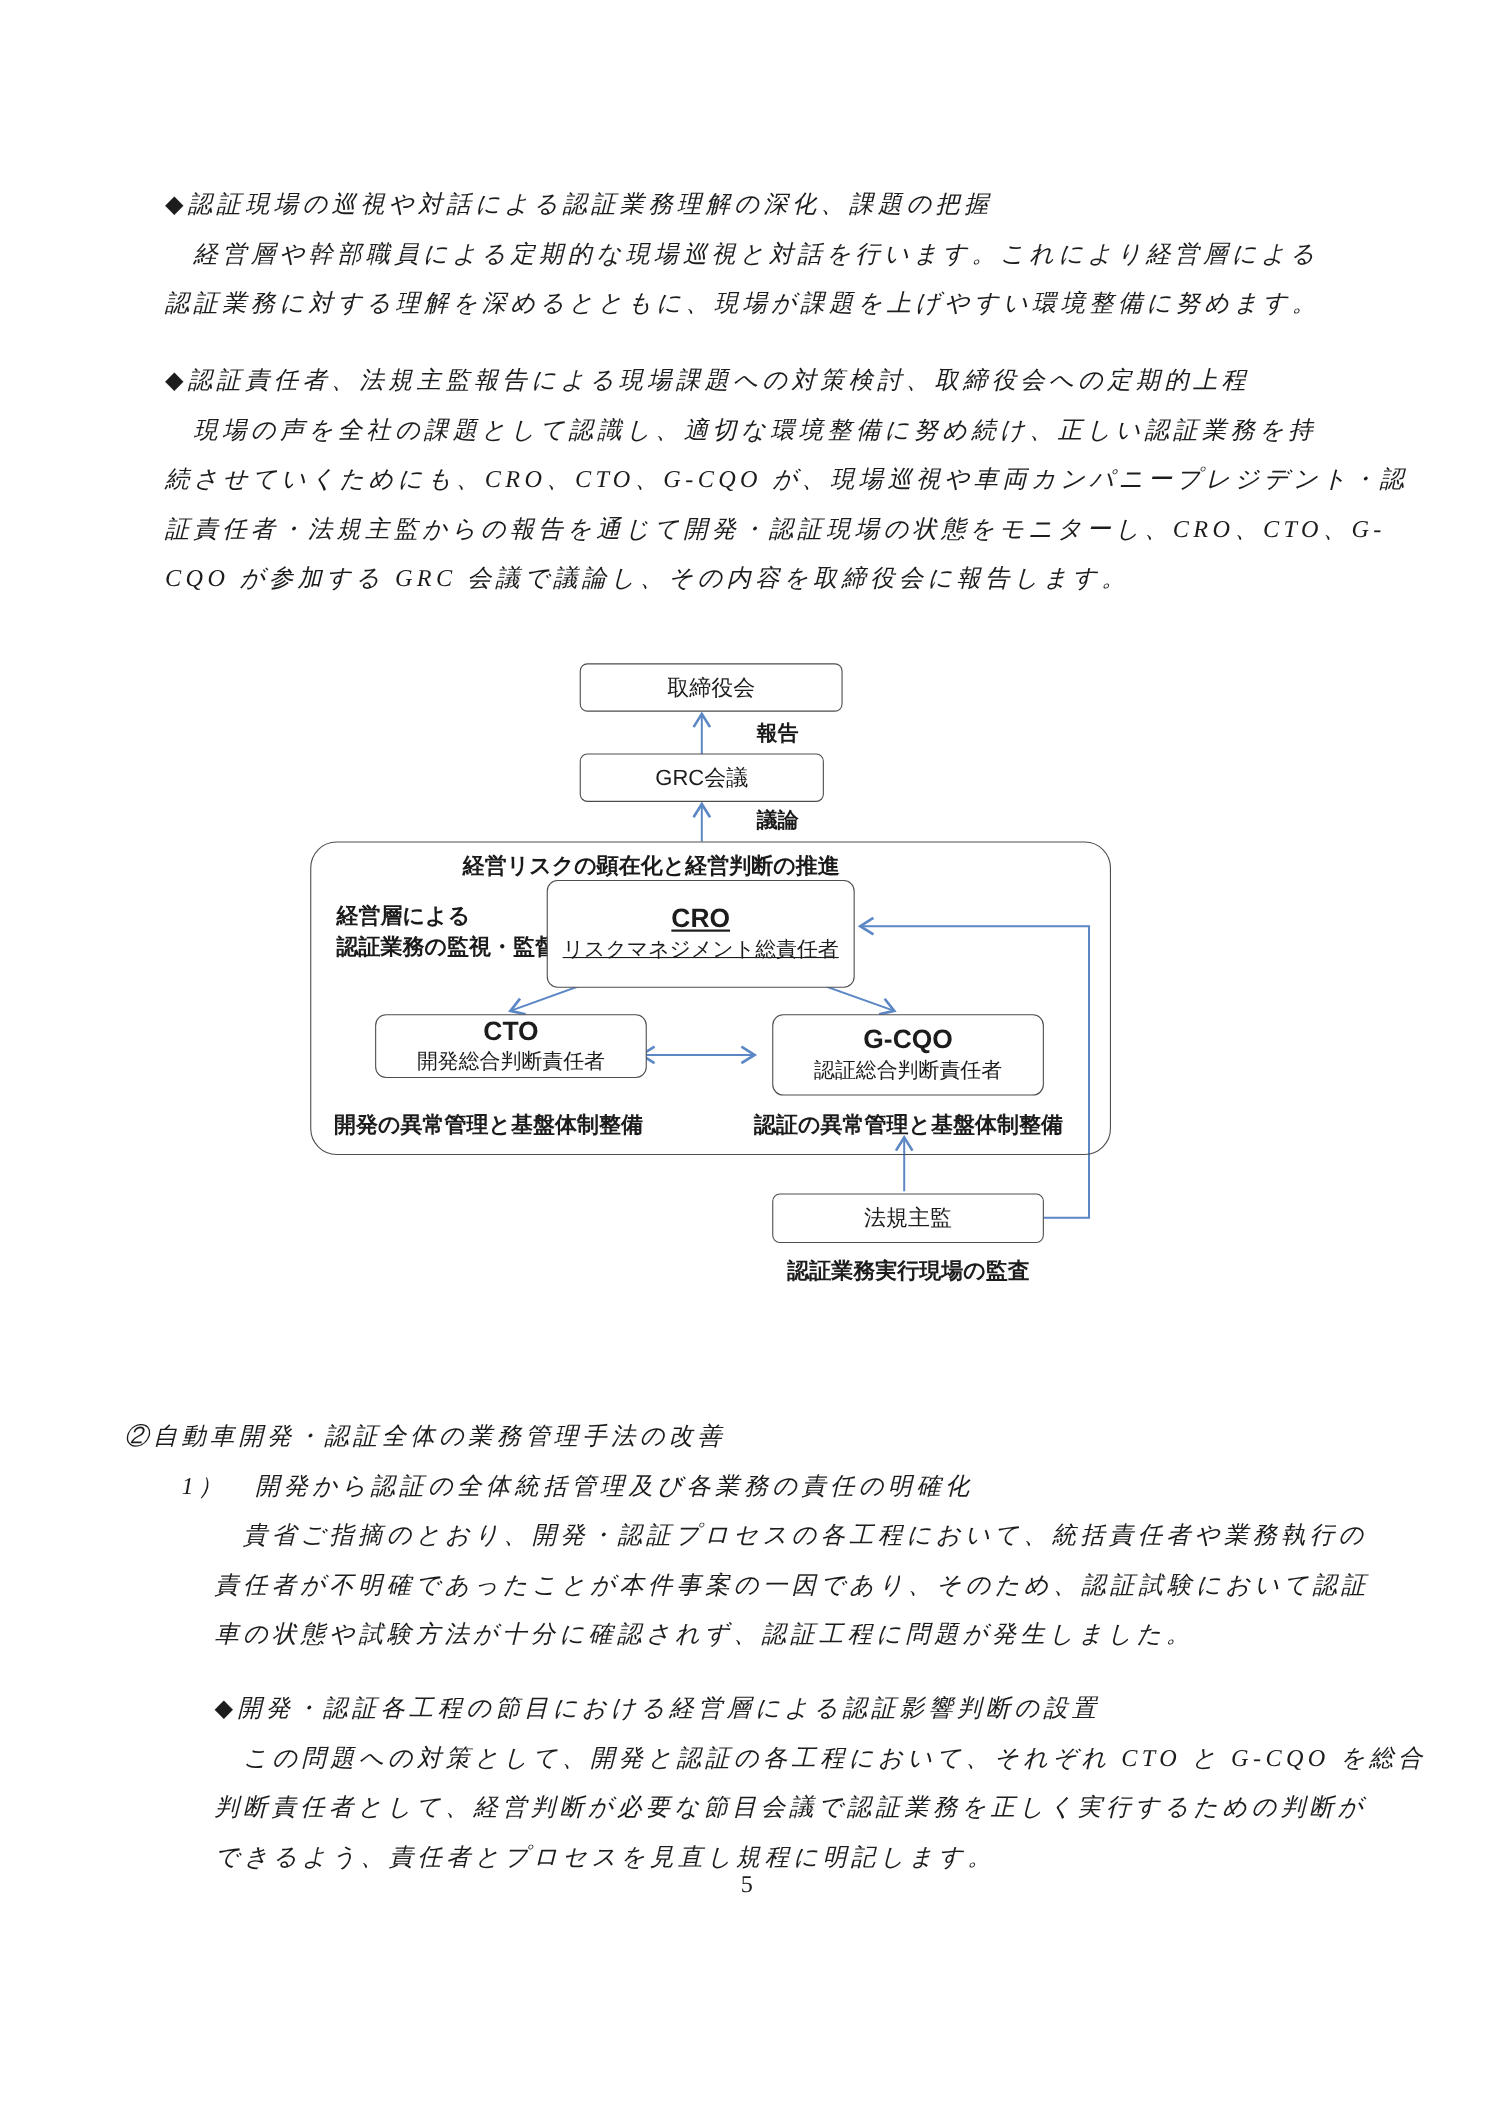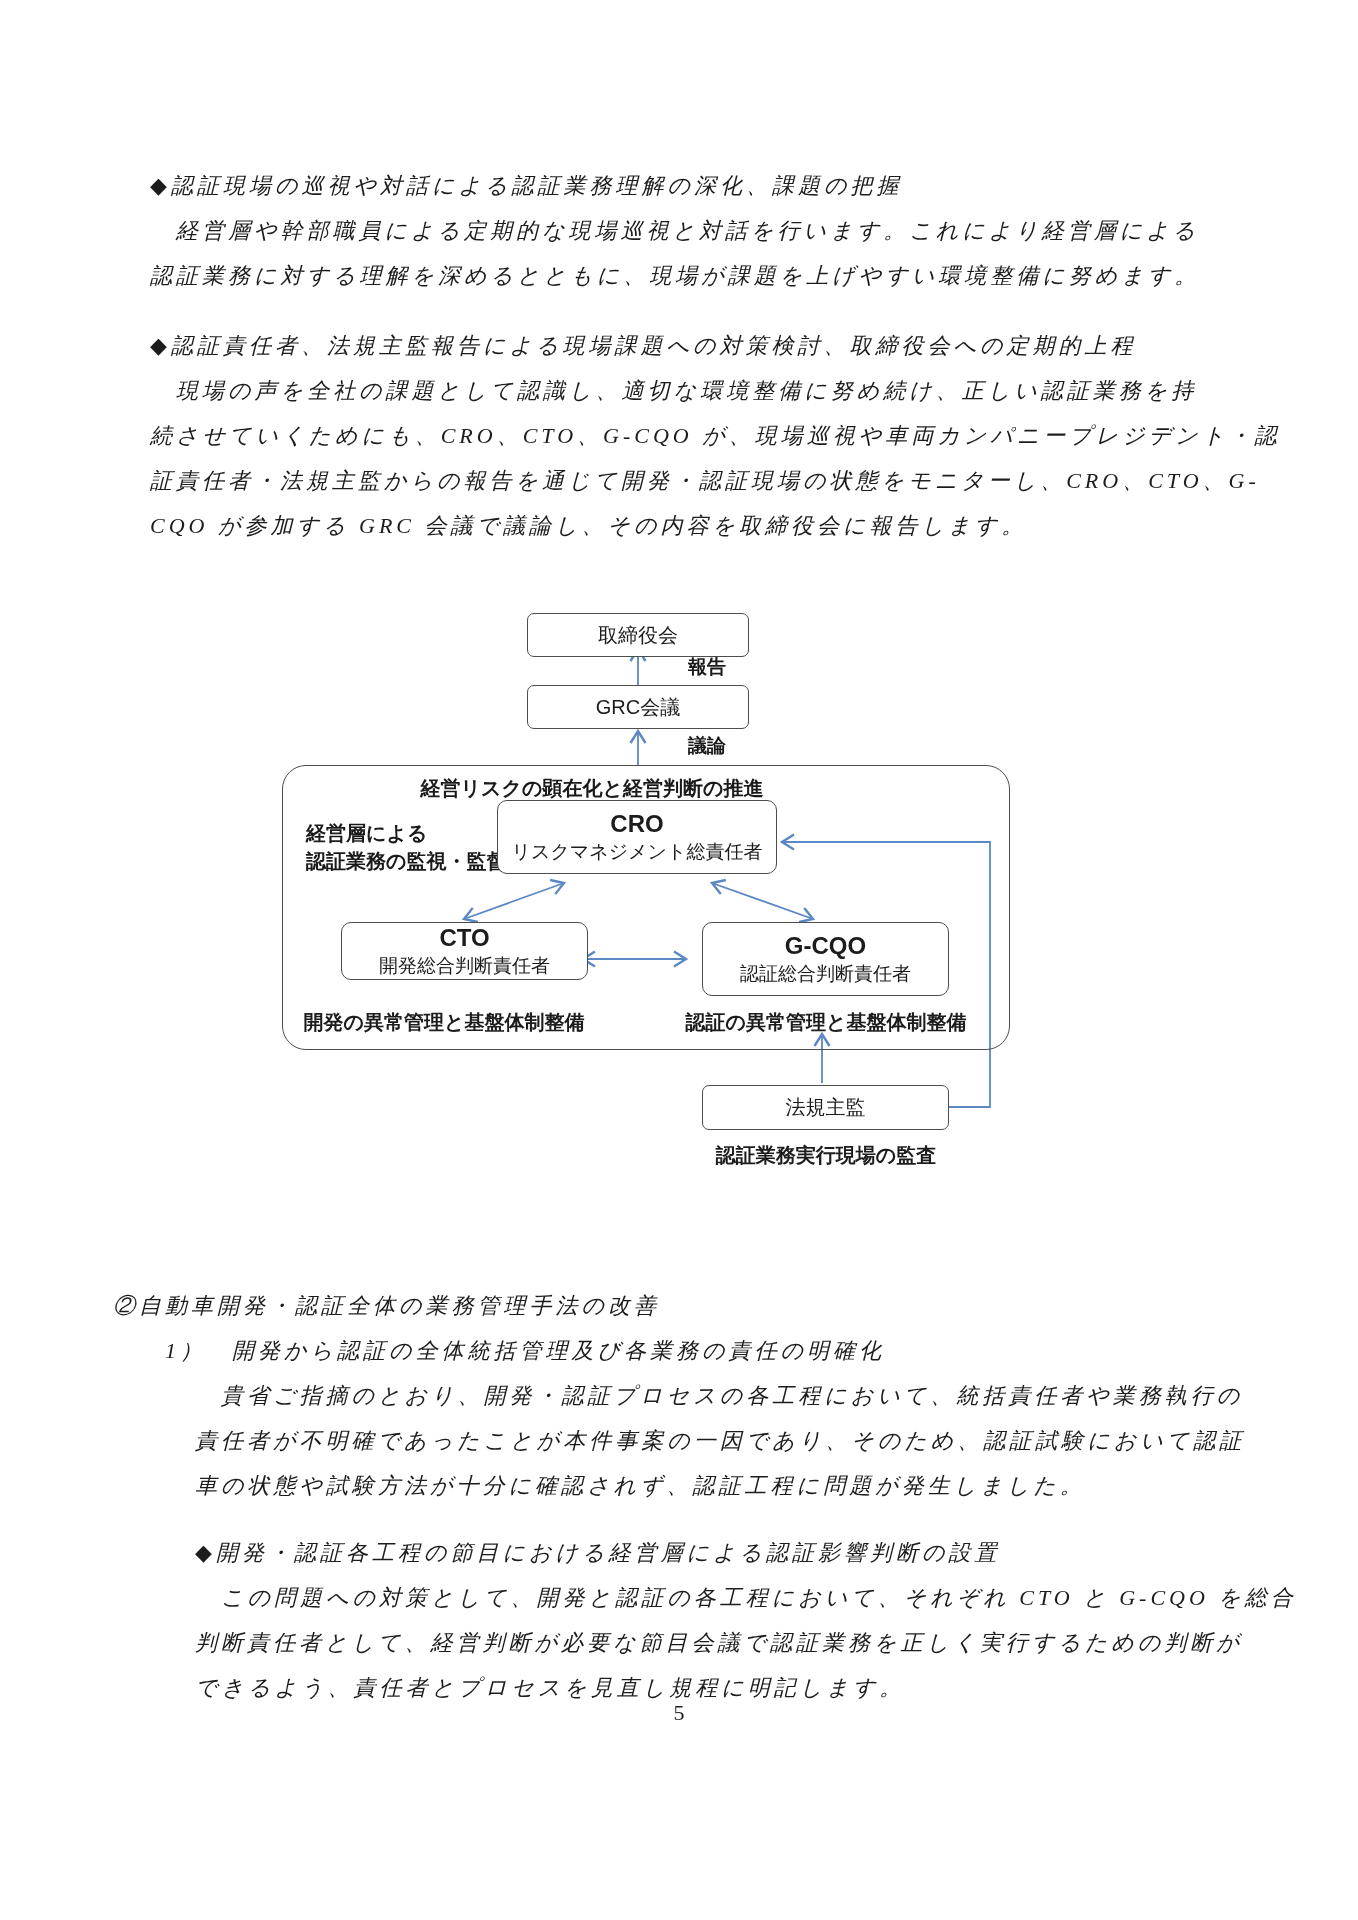--- a/index.html
+++ b/index.html
@@ -82,38 +82,38 @@
       </defs>
       <line x1="356" y1="90" x2="356" y2="52" stroke="#5b87c5" stroke-width="1.8" marker-end="url(#ah)"></line>
       <line x1="356" y1="168" x2="356" y2="134" stroke="#5b87c5" stroke-width="1.8" marker-end="url(#ah)"></line>
       <line x1="282" y1="286" x2="182" y2="322" stroke="#5b87c5" stroke-width="1.8" marker-start="url(#ah)" marker-end="url(#ah)"></line>
       <line x1="430" y1="286" x2="531" y2="322" stroke="#5b87c5" stroke-width="1.8" marker-start="url(#ah)" marker-end="url(#ah)"></line>
       <line x1="301" y1="362" x2="404" y2="362" stroke="#5b87c5" stroke-width="1.8" marker-start="url(#ah)" marker-end="url(#ah)"></line>
       <line x1="540" y1="486" x2="540" y2="437" stroke="#5b87c5" stroke-width="1.8" marker-end="url(#ah)"></line>
       <polyline points="667,510 708,510 708,245 500,245" fill="none" stroke="#5b87c5" stroke-width="1.8" marker-end="url(#ah)"></polyline>
     </svg>
 
-    <div class="dbox" style="left:245px;top:16px;width:222px;height:44px;">
+    <div class="dbox" style="left:245px;top:6px;width:239px;height:44px;">
       <span class="boxlabel">取締役会</span>
     </div>
     <span class="arrow-label" style="left:370px;top:57px;">報告</span>
 
     <div class="dbox" style="left:245px;top:88px;width:222px;height:44px;">
       <span class="boxlabel">GRC会議</span>
     </div>
     <span class="arrow-label" style="left:370px;top:136px;">議論</span>
 
     <div class="bigbox"></div>
 
     <div class="bold-label" style="left:95px;top:177px;width:430px;text-align:center;">経営リスクの顕在化と経営判断の推進</div>
 
     <div class="bold-label" style="left:24px;top:222px;">経営層による</div>
     <div class="bold-label" style="left:24px;top:250px;">認証業務の監視・監督</div>
 
-    <div class="dbox" style="left:215px;top:203px;width:280px;height:74px;border-radius:10px;">
+    <div class="dbox" style="left:215px;top:203px;width:280px;height:98px;border-radius:10px;text-decoration:underline;">
       <span class="roletitle">CRO</span>
       <span class="rolesub">リスクマネジメント総責任者</span>
     </div>
 
     <div class="dbox" style="left:38px;top:325px;width:247px;height:58px;border-radius:10px;margin-left:21px;">
       <span class="roletitle">CTO</span>
       <span class="rolesub">開発総合判断責任者</span>
     </div>
 
     <div class="dbox" style="left:420px;top:325px;width:247px;height:74px;border-radius:10px;">

